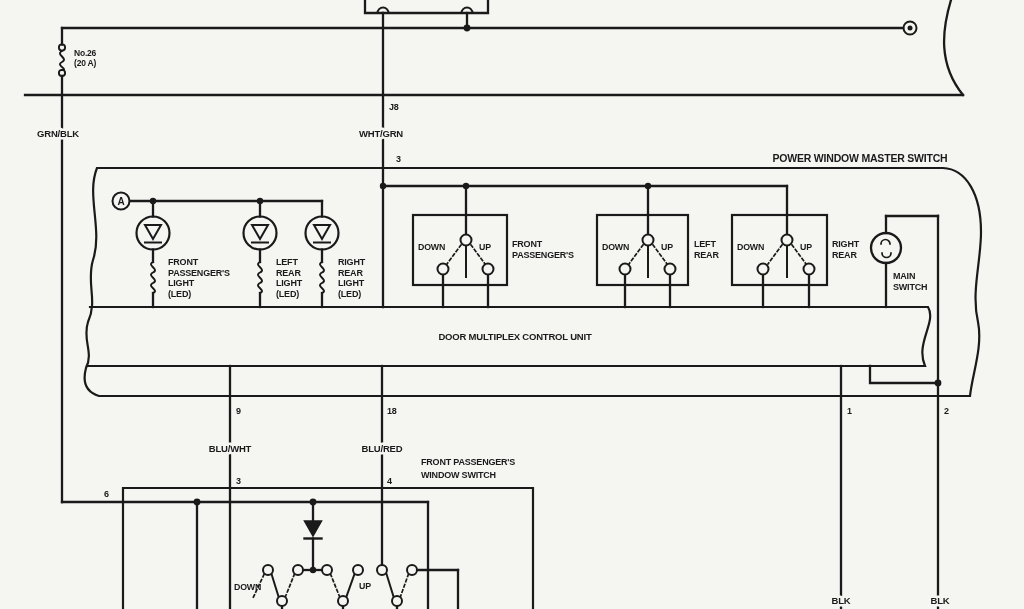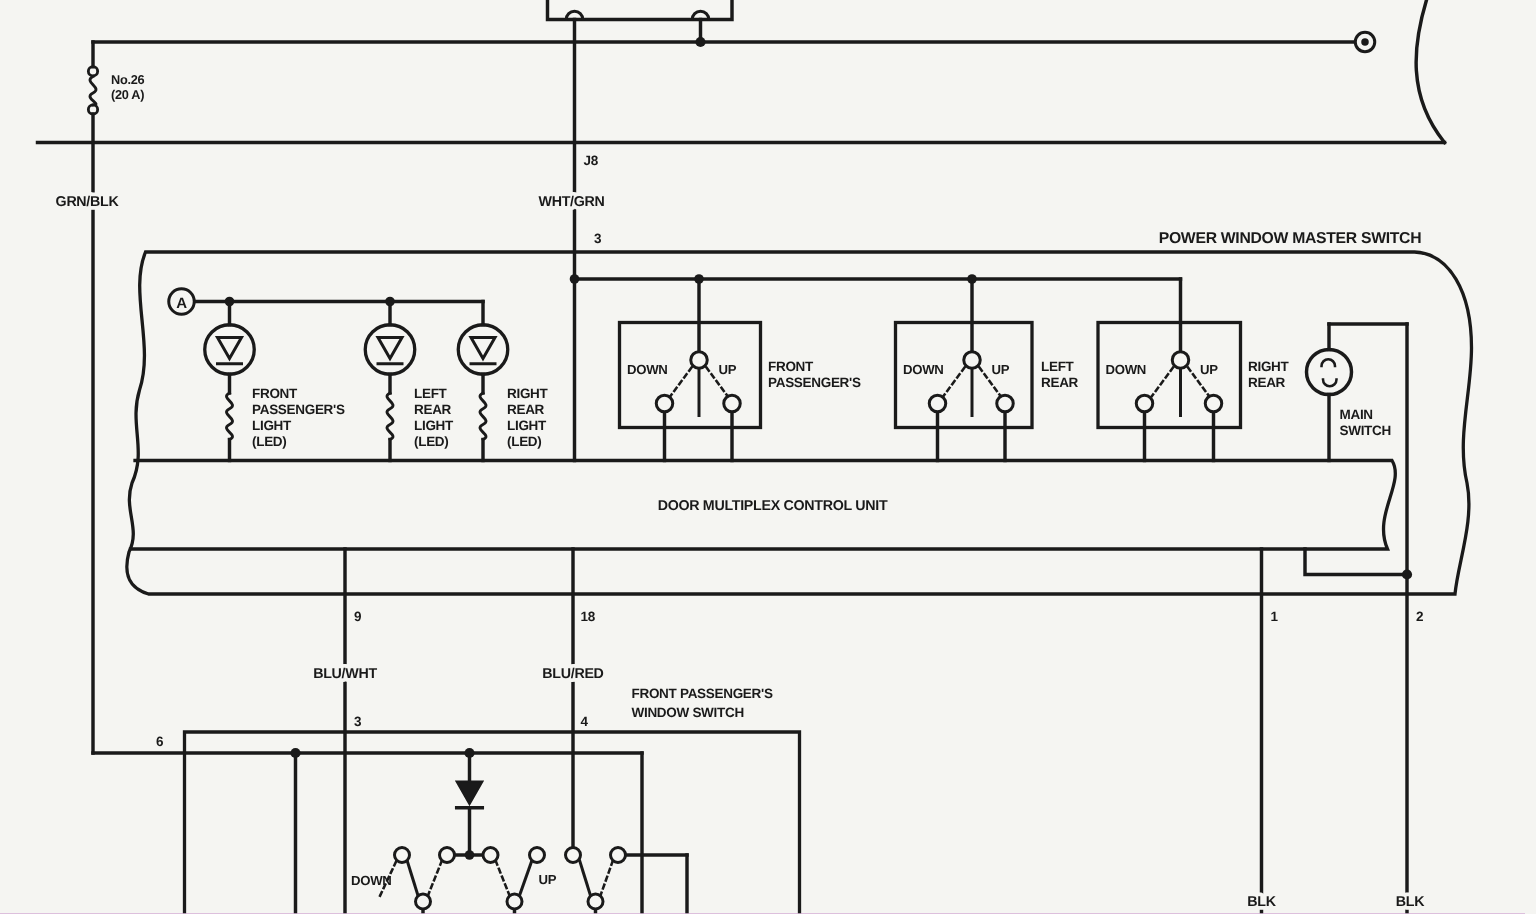--- a/index.html
+++ b/index.html
@@ -1,16 +1,16 @@
 <!DOCTYPE html>
 <html><head>
 <meta charset="utf-8">
 <style>
   html,body{margin:0;padding:0;background:#e9e9e6;}
-  .stage{position:relative;width:1024px;height:609px;background:#a21caf;overflow:hidden;
+  .stage{position:relative;width:1024px;height:609px;background:#86efac;overflow:hidden;
          font-family:"Liberation Sans",sans-serif;}
   svg{display:block}
   text{font-family:"Liberation Sans",sans-serif;font-weight:700;fill:#1a1a1a;letter-spacing:-0.2px;}
   .halo{paint-order:stroke;stroke:#f5f5f2;stroke-width:5px;stroke-linejoin:round;}
 </style>
 </head>
 <body>
 
 <div class="stage">
 <svg width="1024" height="609" viewBox="0 0 1024 609">

